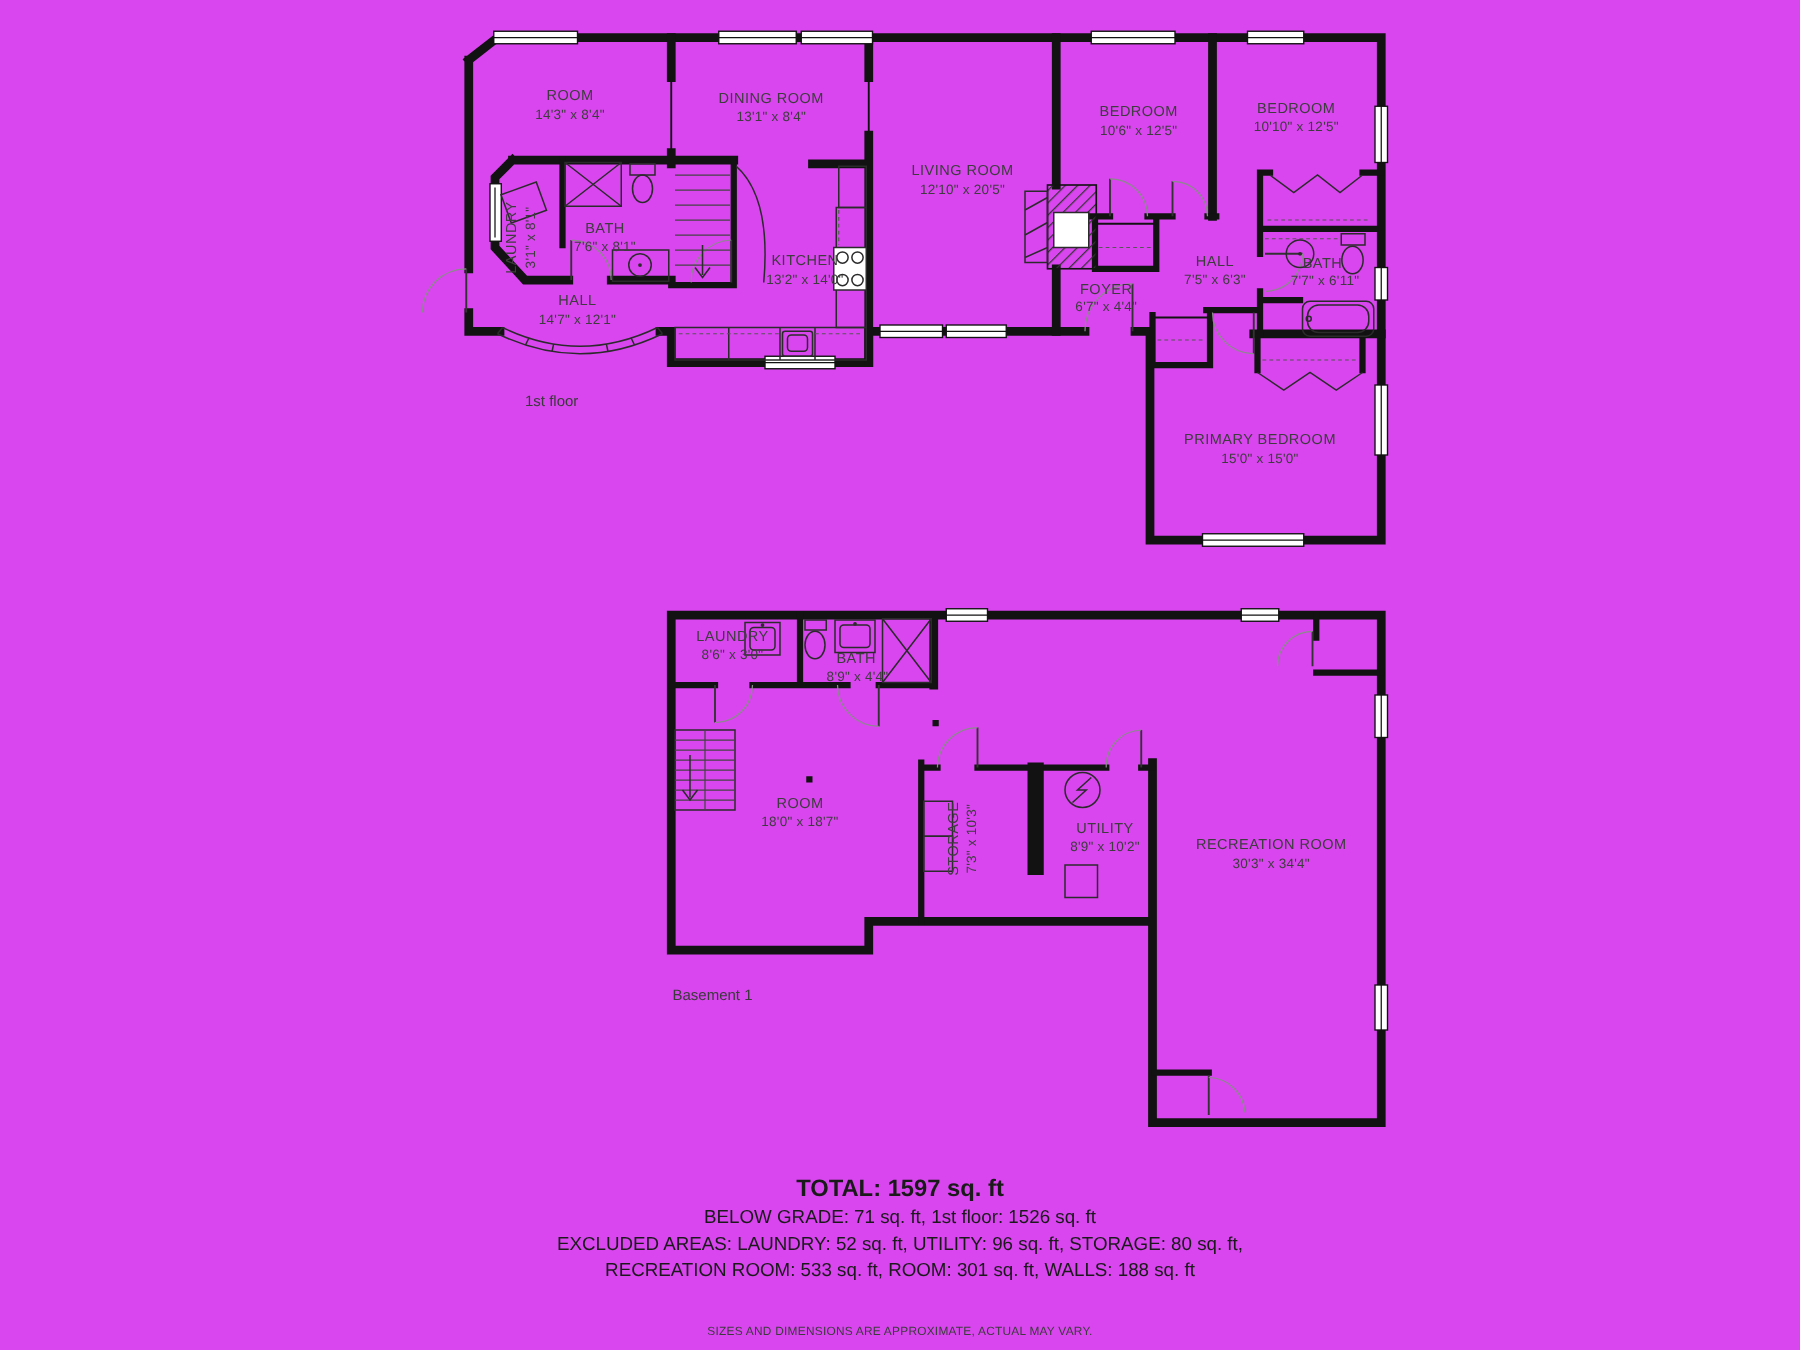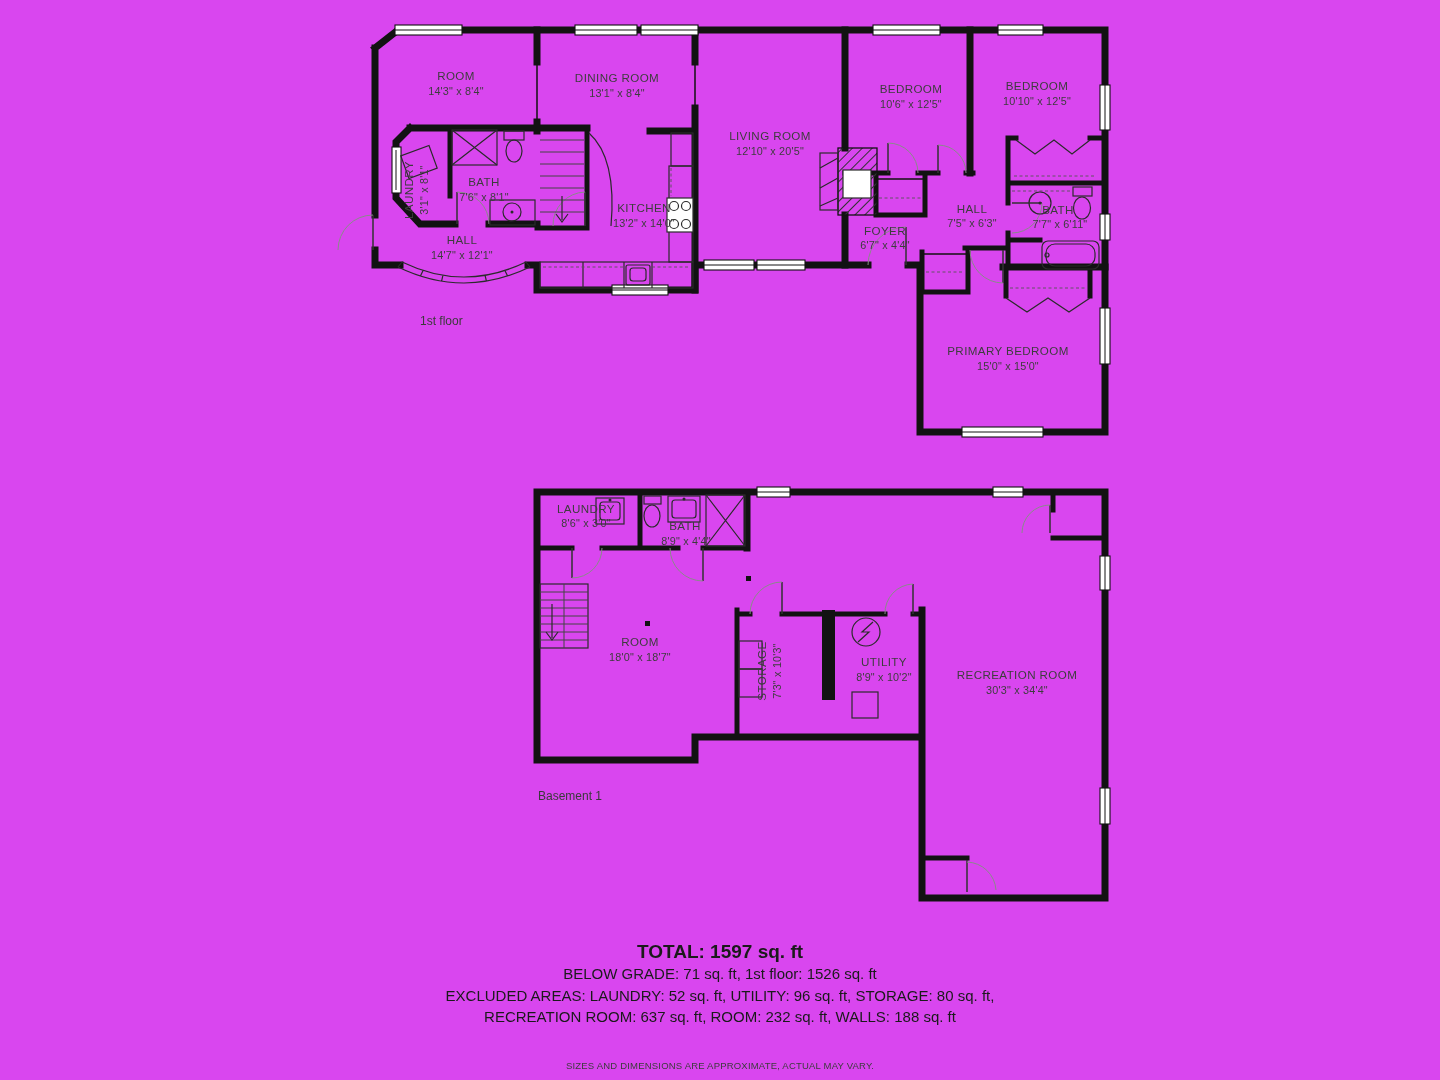--- a/index.html
+++ b/index.html
@@ -324,16 +324,16 @@
     <text class="rn" x="1017" y="679">RECREATION ROOM</text>
     <text class="rd" x="1017" y="694">30'3" x 34'4"</text>
     <text class="flabel left" x="538" y="800">Basement 1</text>
   </g>
 </svg>
 
 <div class="summary">
   <div class="total">TOTAL: 1597 sq. ft</div>
   <div class="line">BELOW GRADE: 71 sq. ft, 1st floor: 1526 sq. ft</div>
   <div class="line">EXCLUDED AREAS: LAUNDRY: 52 sq. ft, UTILITY: 96 sq. ft, STORAGE: 80 sq. ft,</div>
-  <div class="line">RECREATION ROOM: 637 sq. ft, ROOM: 232 sq. ft, WALLS: 188 sq. ft</div>
+  <div class="line">RECREATION ROOM: 533 sq. ft, ROOM: 301 sq. ft, WALLS: 188 sq. ft</div>
   <div class="disclaimer">SIZES AND DIMENSIONS ARE APPROXIMATE, ACTUAL MAY VARY.</div>
 </div>
 </div>
 
 </body></html>

